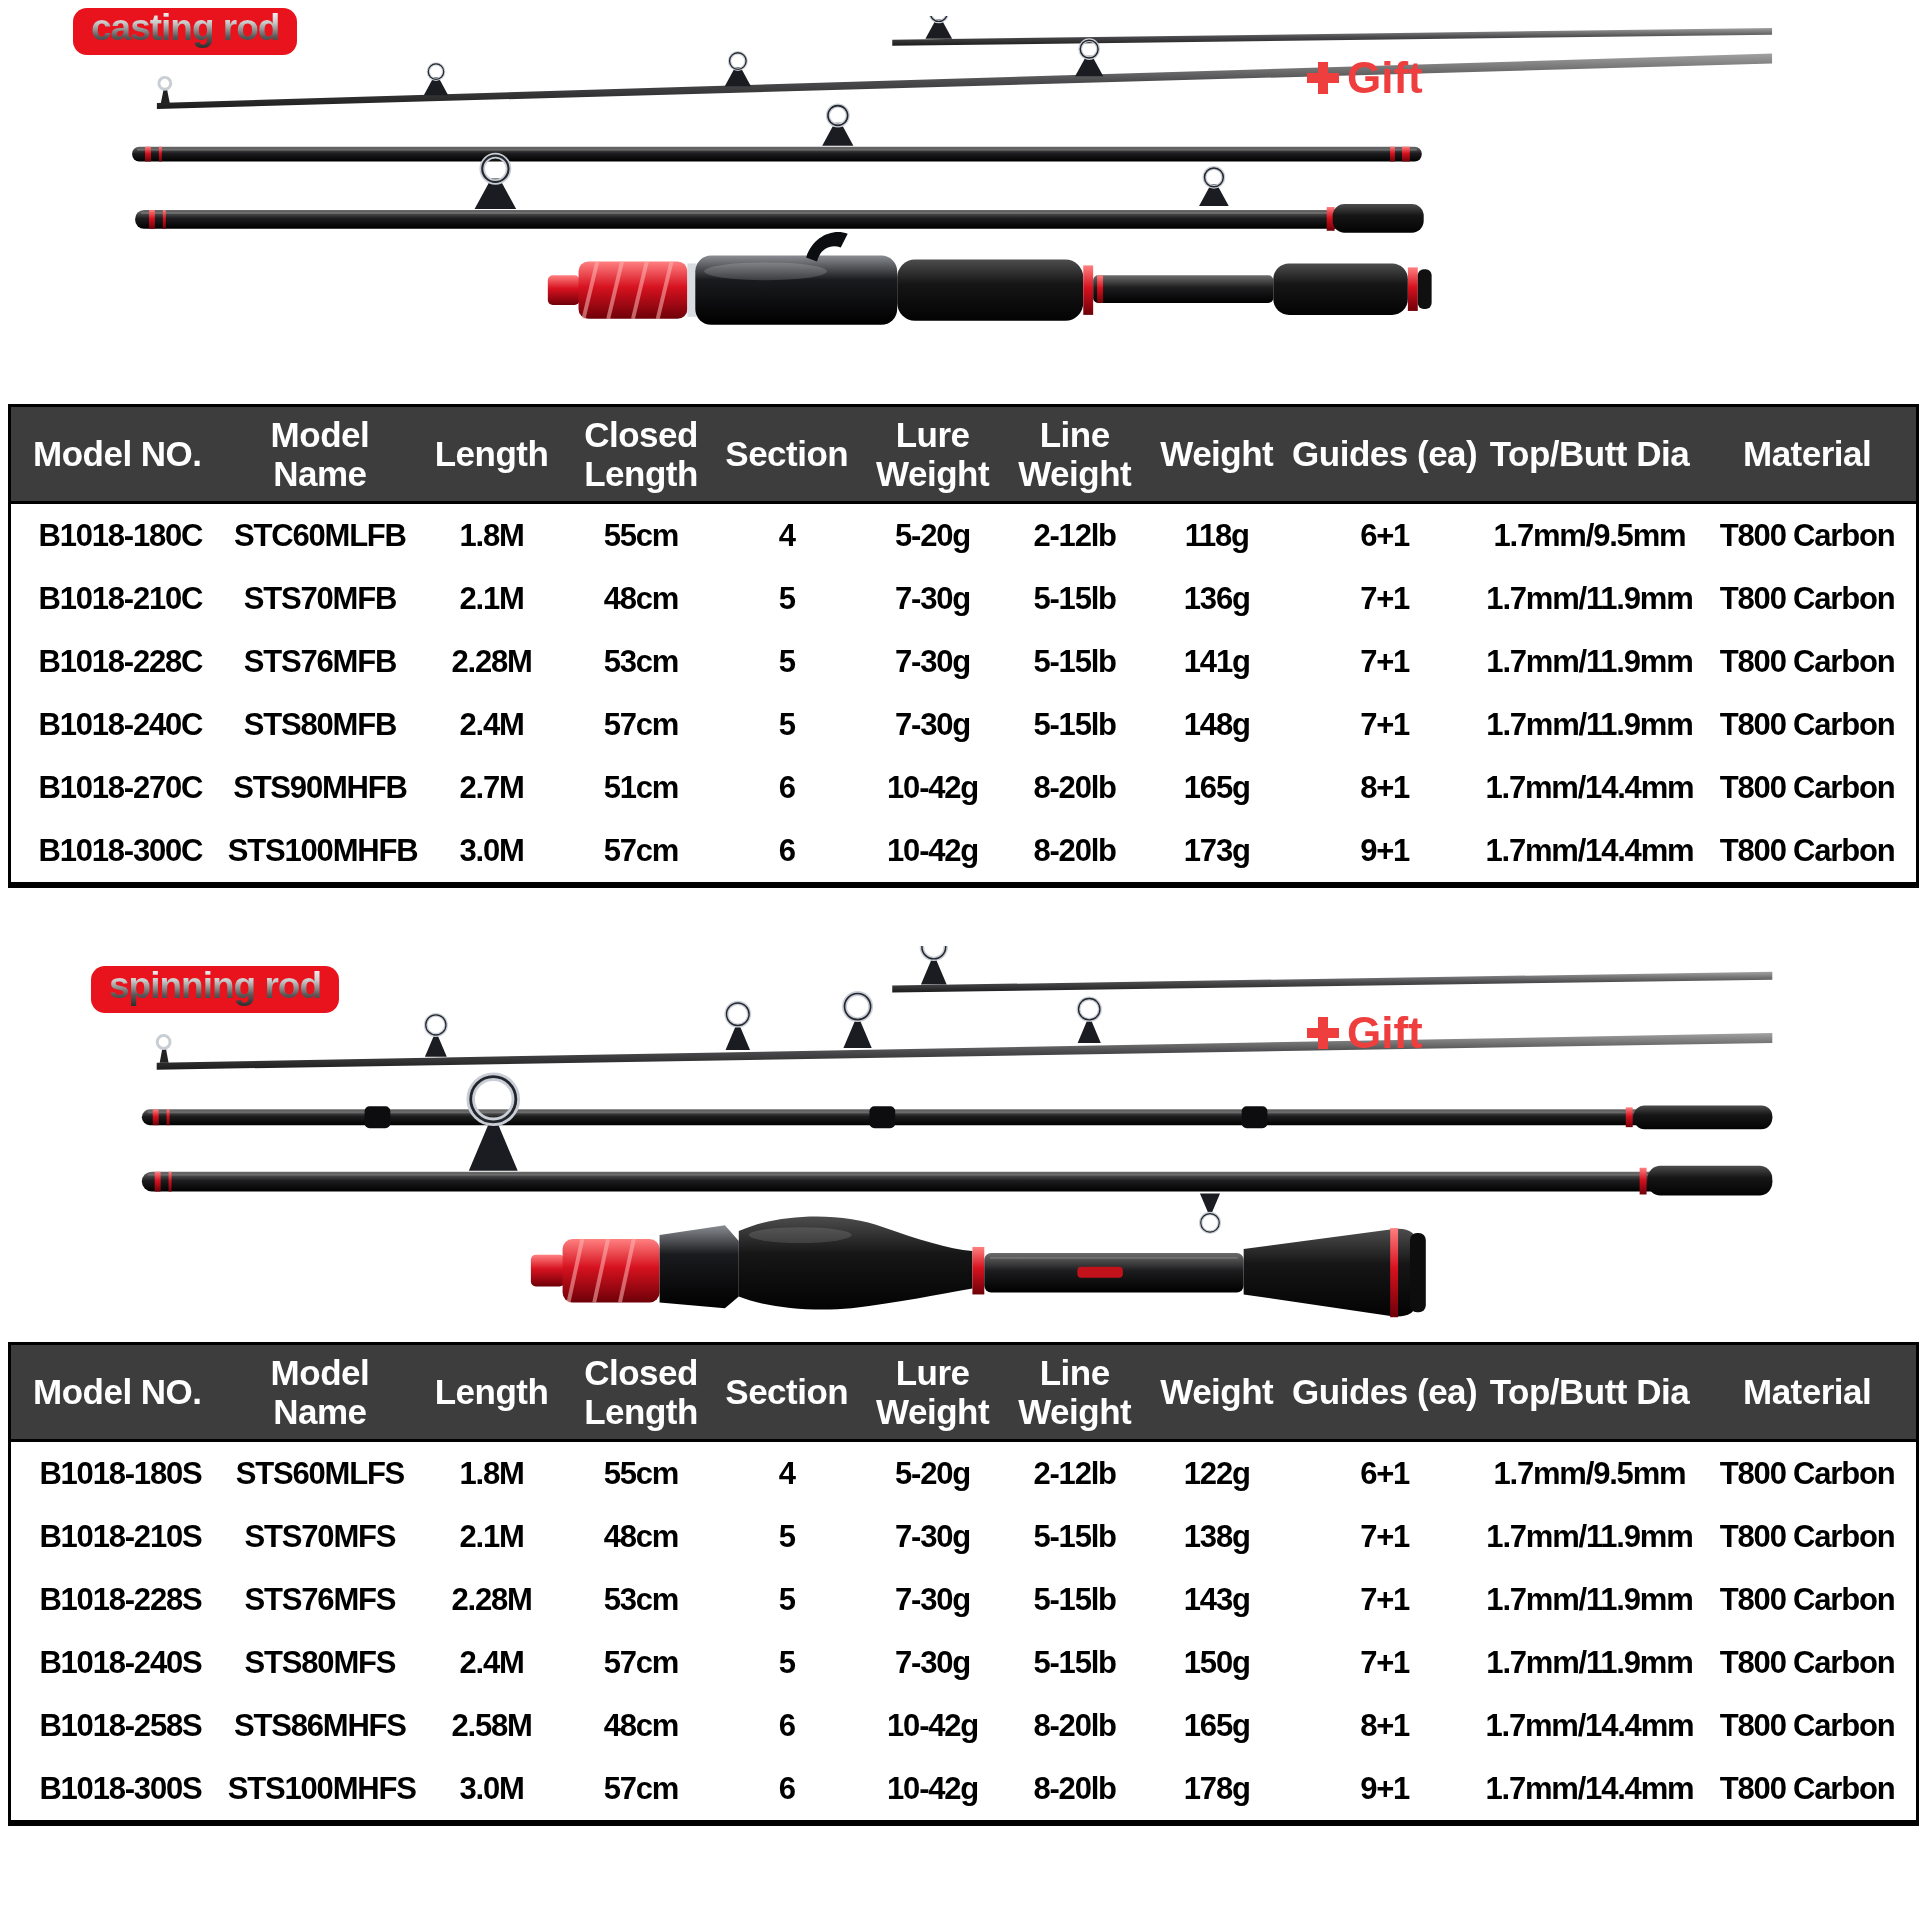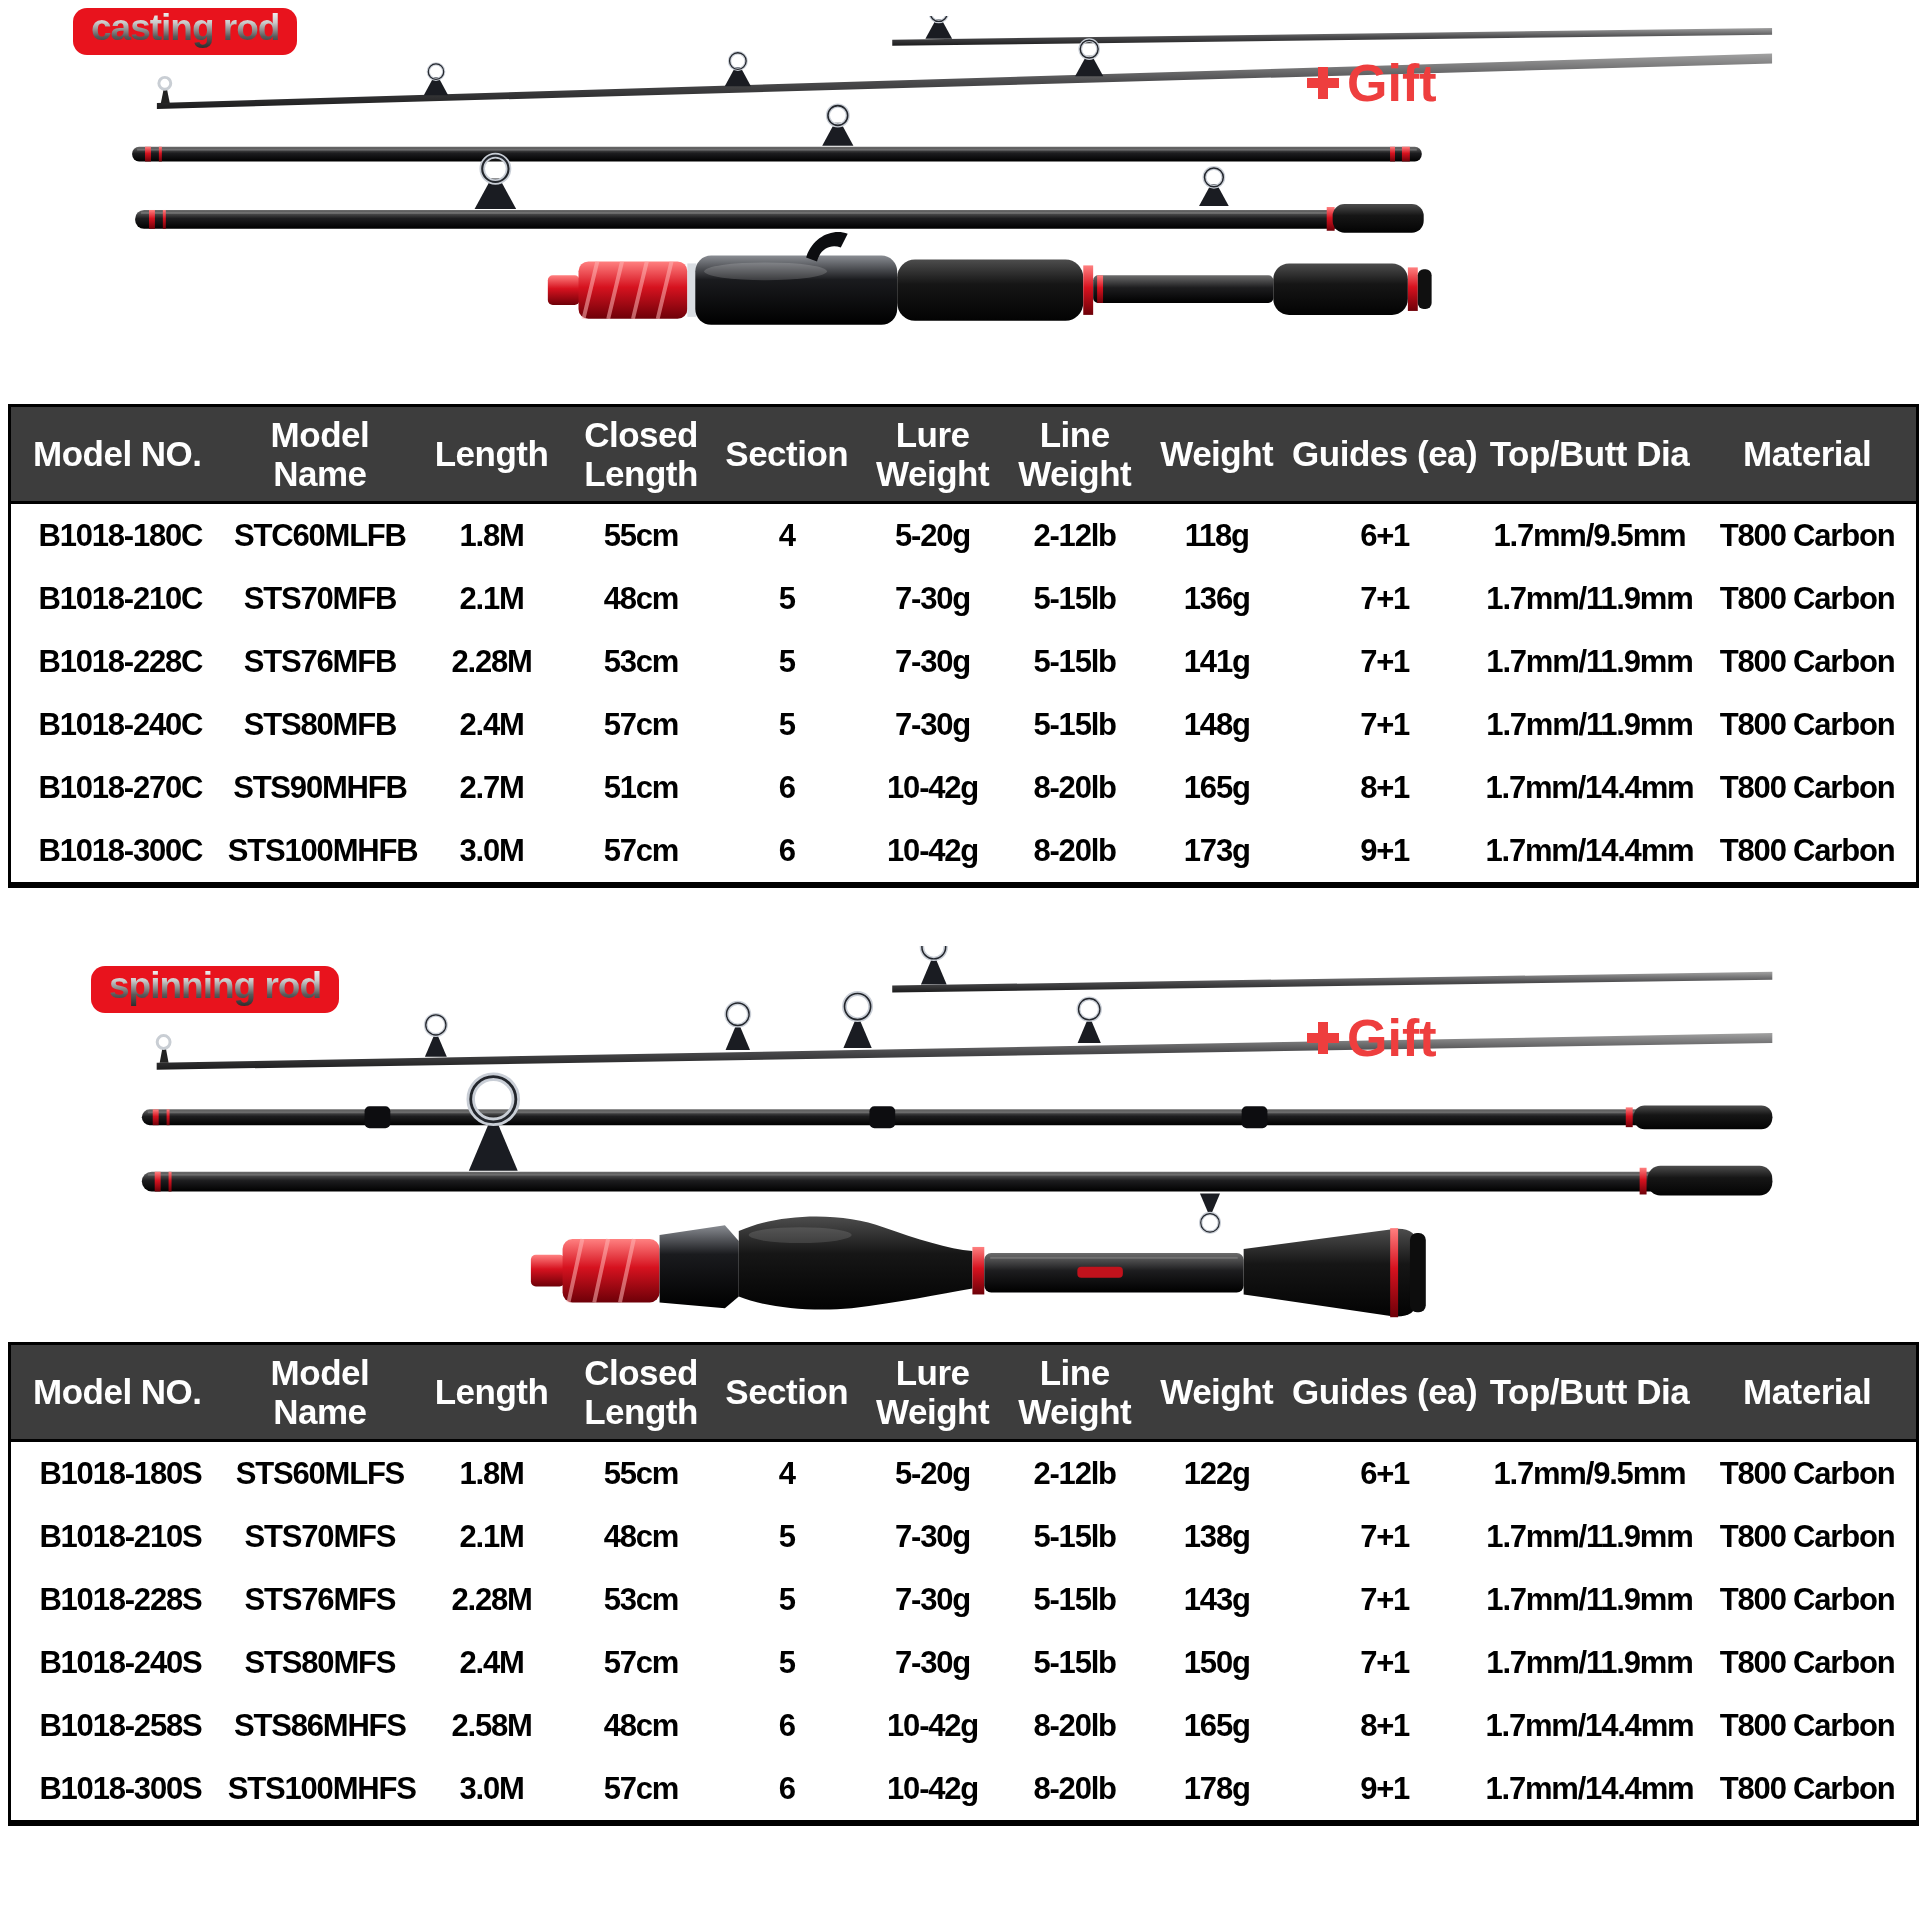--- a/index.html
+++ b/index.html
@@ -26,21 +26,21 @@
     -webkit-background-clip:text;background-clip:text;
     -webkit-text-fill-color:transparent;
   }
   .badge-casting{left:73px;top:8px;}
   .badge-spinning{left:91px;top:966px;}
 
   
   .gift{
     position:absolute;
     display:flex;align-items:center;gap:8px;
-    color:#ee3e3e;font-size:52px;font-weight:700;
+    color:#ee3e3e;font-size:44px;font-weight:700;
   }
   .gift-casting{left:1307px;top:53px;}
   .gift-spinning{left:1307px;top:1008px;}
   .plus-icon{position:relative;width:32px;height:32px;display:inline-block;}
   .plus-icon::before{content:"";position:absolute;left:11px;top:0;width:10px;height:32px;background:#ee3e3e;}
   .plus-icon::after{content:"";position:absolute;left:0;top:11px;width:32px;height:10px;background:#ee3e3e;}
 
   
   .rod-photo{position:absolute;left:8px;}
   .rod-photo.casting{top:16px;}

